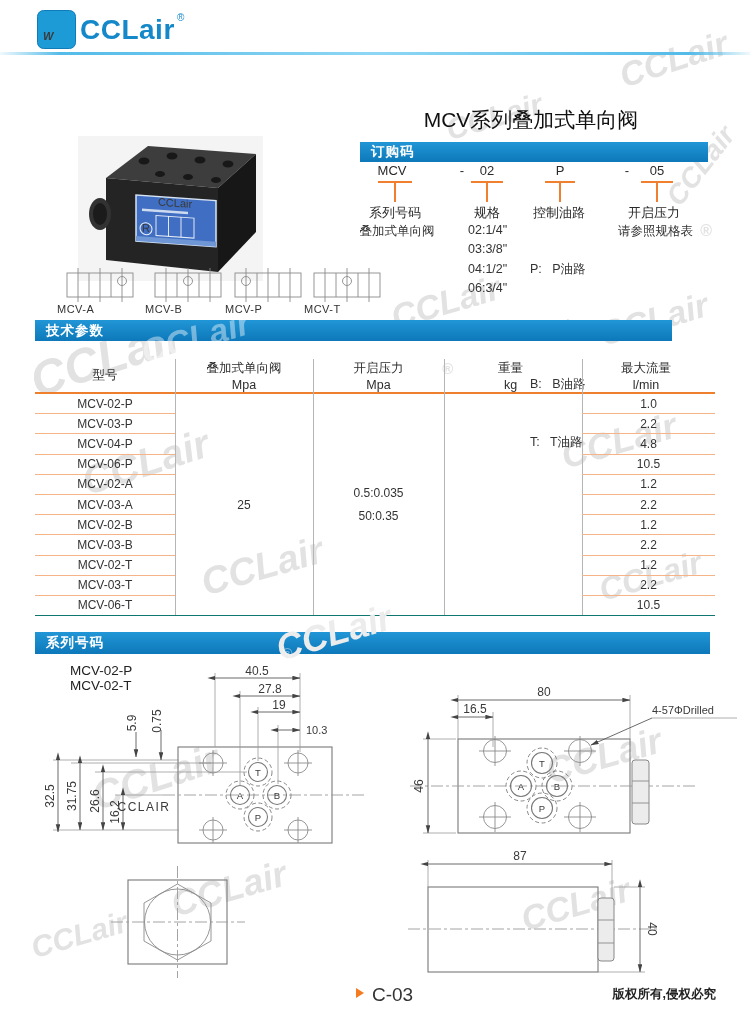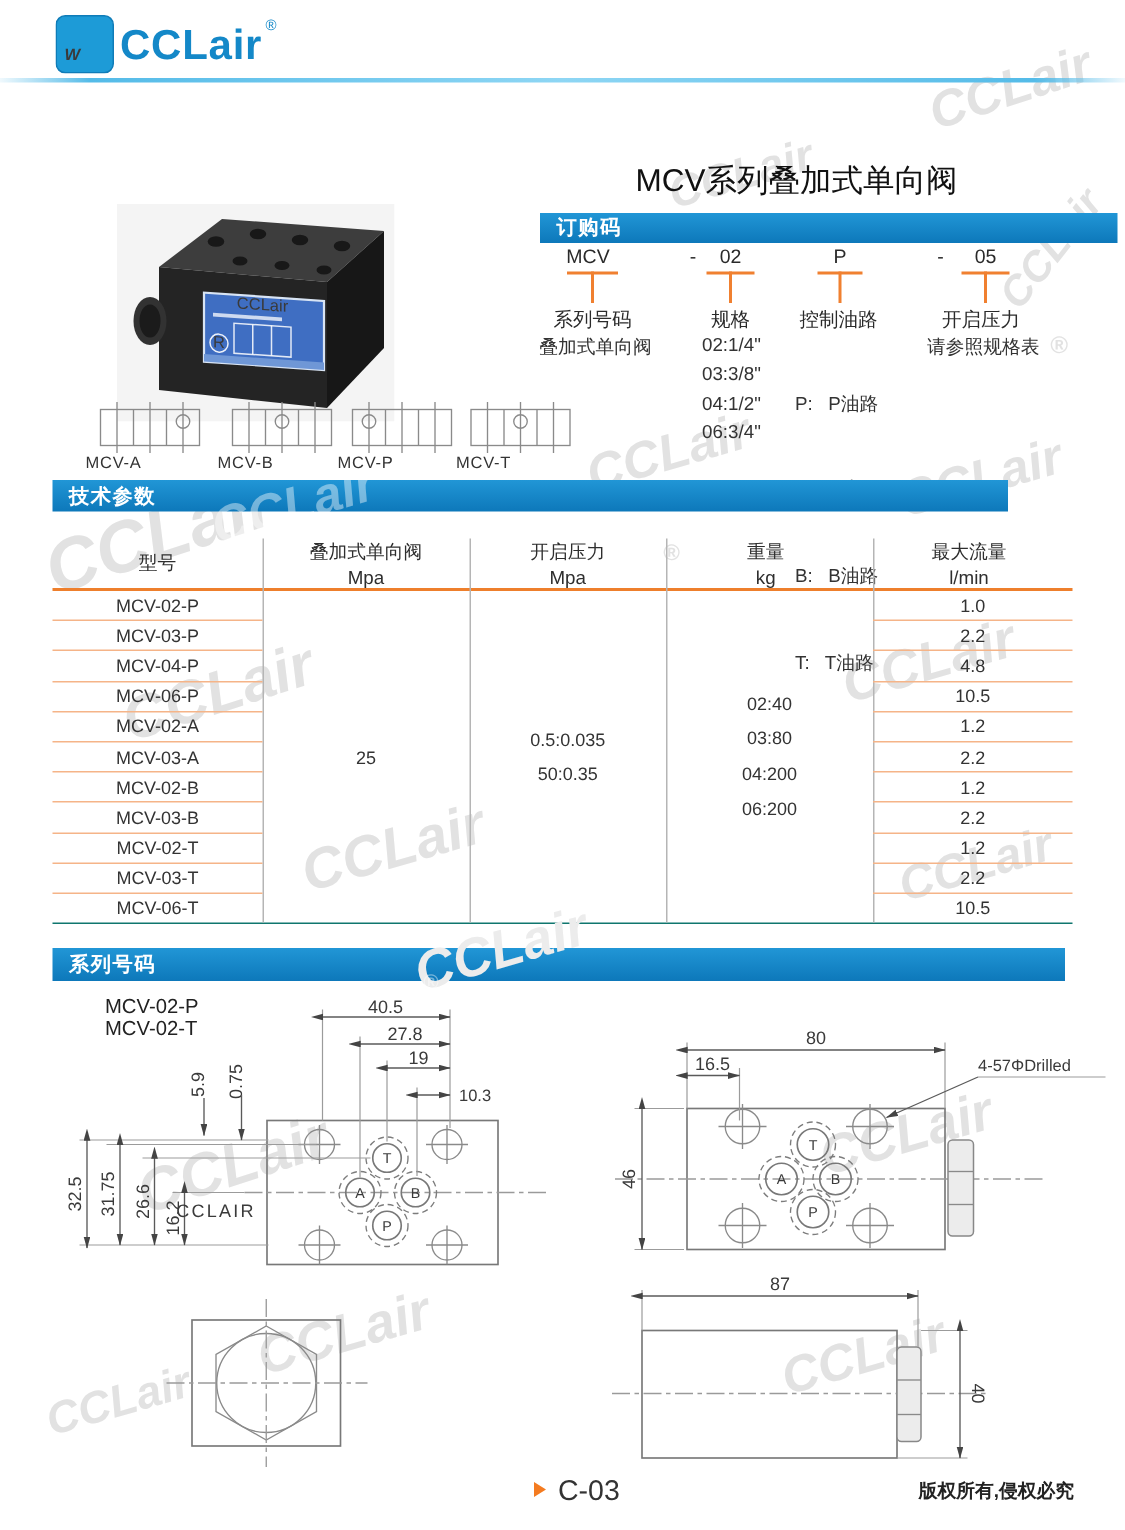--- a/index.html
+++ b/index.html
@@ -155,21 +155,21 @@
     <line x1="21" y1="0" x2="21" y2="34" class="thin"></line>
       <line x1="43" y1="0" x2="43" y2="34" class="thin"></line>
       <line x1="65" y1="0" x2="65" y2="34" class="thin"></line>
     <circle cx="43" cy="13" r="4.5" fill="#fff" class="thin"></circle>
   </svg>
   <div class="symlabel" style="left:57px;top:303px">MCV-A</div>
   <div class="symlabel" style="left:145px;top:303px">MCV-B</div>
   <div class="symlabel" style="left:225px;top:303px">MCV-P</div>
   <div class="symlabel" style="left:304px;top:303px">MCV-T</div>
 
-  <div class="bar" style="left:360px;top:142px;width:385px;height:20px;line-height:20px">
+  <div class="bar" style="left:360px;top:142px;width:348px;height:20px;line-height:20px">
     <span>订购码</span>
   </div>
   <div class="code-part" style="left:364px;top:163px;width:56px">MCV</div>
   <div class="code-part" style="left:454px;top:163px;width:16px">-</div>
   <div class="code-part" style="left:470px;top:163px;width:34px">02</div>
   <div class="code-part" style="left:546px;top:163px;width:28px">P</div>
   <div class="code-part" style="left:619px;top:163px;width:16px">-</div>
   <div class="code-part" style="left:640px;top:163px;width:34px">05</div>
   <div class="omark" style="left:378px;top:181px;width:34px"></div>
   <div class="omark" style="left:471px;top:181px;width:32px"></div>
@@ -241,26 +241,20 @@
         <div>MCV-03-T</div>
         <div>MCV-06-T</div>
       </div>
       <div class="mid" style="left:140px;width:138px">
         <div>25</div>
       </div>
       <div class="mid" style="left:278px;width:131px;line-height:22.5px">
         <div>0.5:0.035</div>
         <div>50:0.35</div>
       </div>
-      <div class="mid" style="left:409px;width:138px;line-height:23.5px">
-        <div>02:40</div>
-        <div>03:80</div>
-        <div>04:200</div>
-        <div>06:200</div>
-      </div>
       <div class="colflow" style="left:547px;width:133px">
         <div>1.0</div>
         <div>2.2</div>
         <div>4.8</div>
         <div>10.5</div>
         <div>1.2</div>
         <div>2.2</div>
         <div>1.2</div>
         <div>2.2</div>
         <div>1.2</div>

